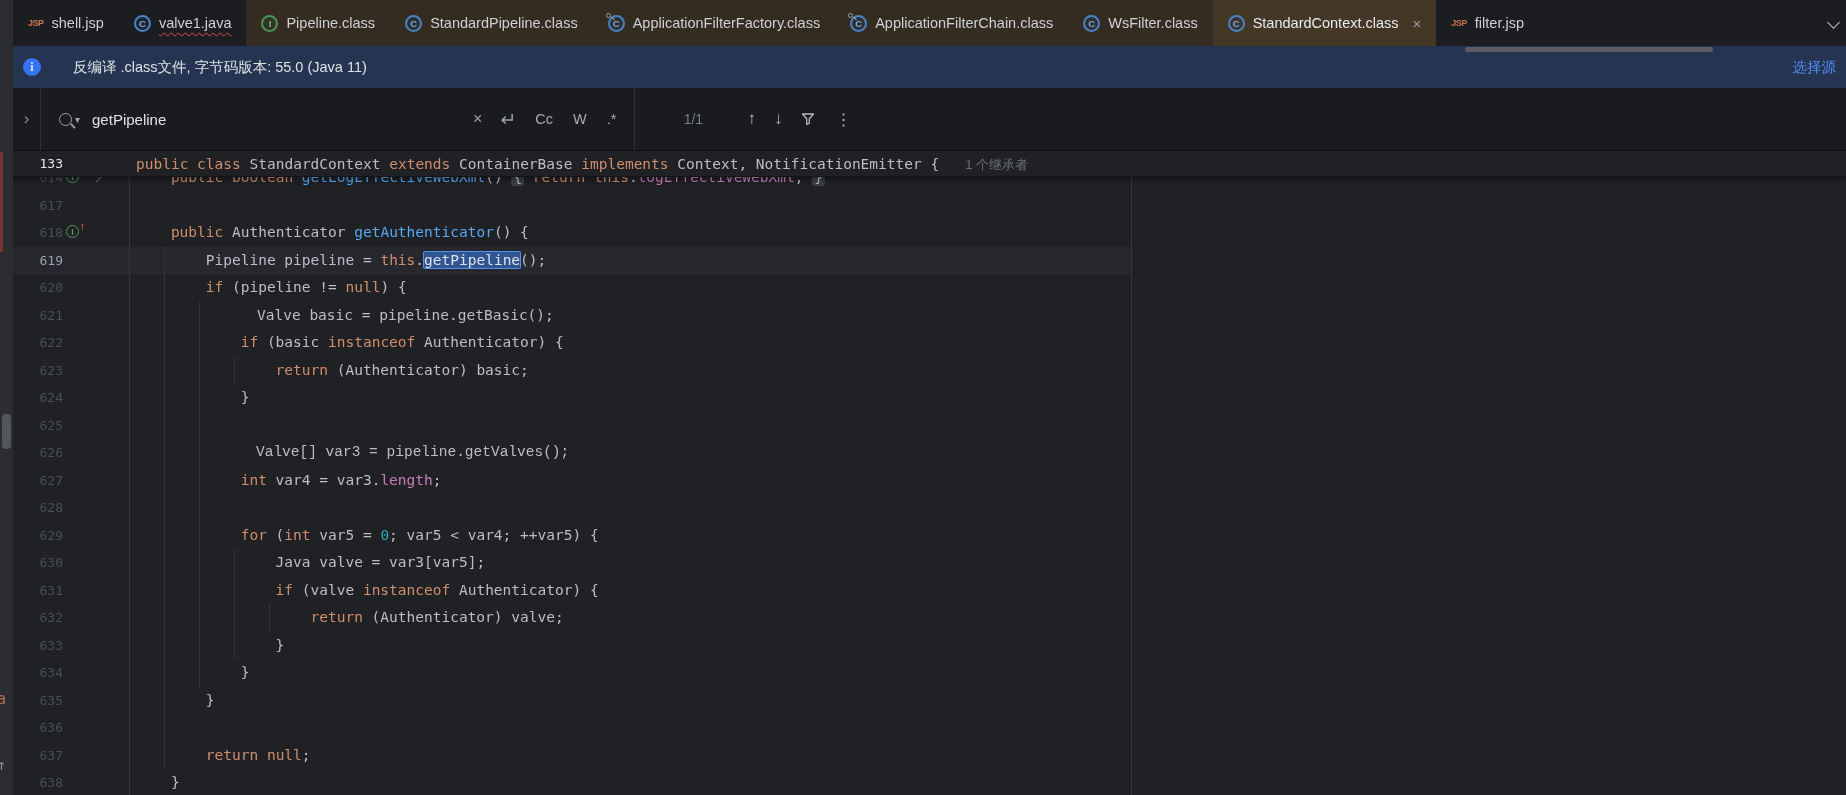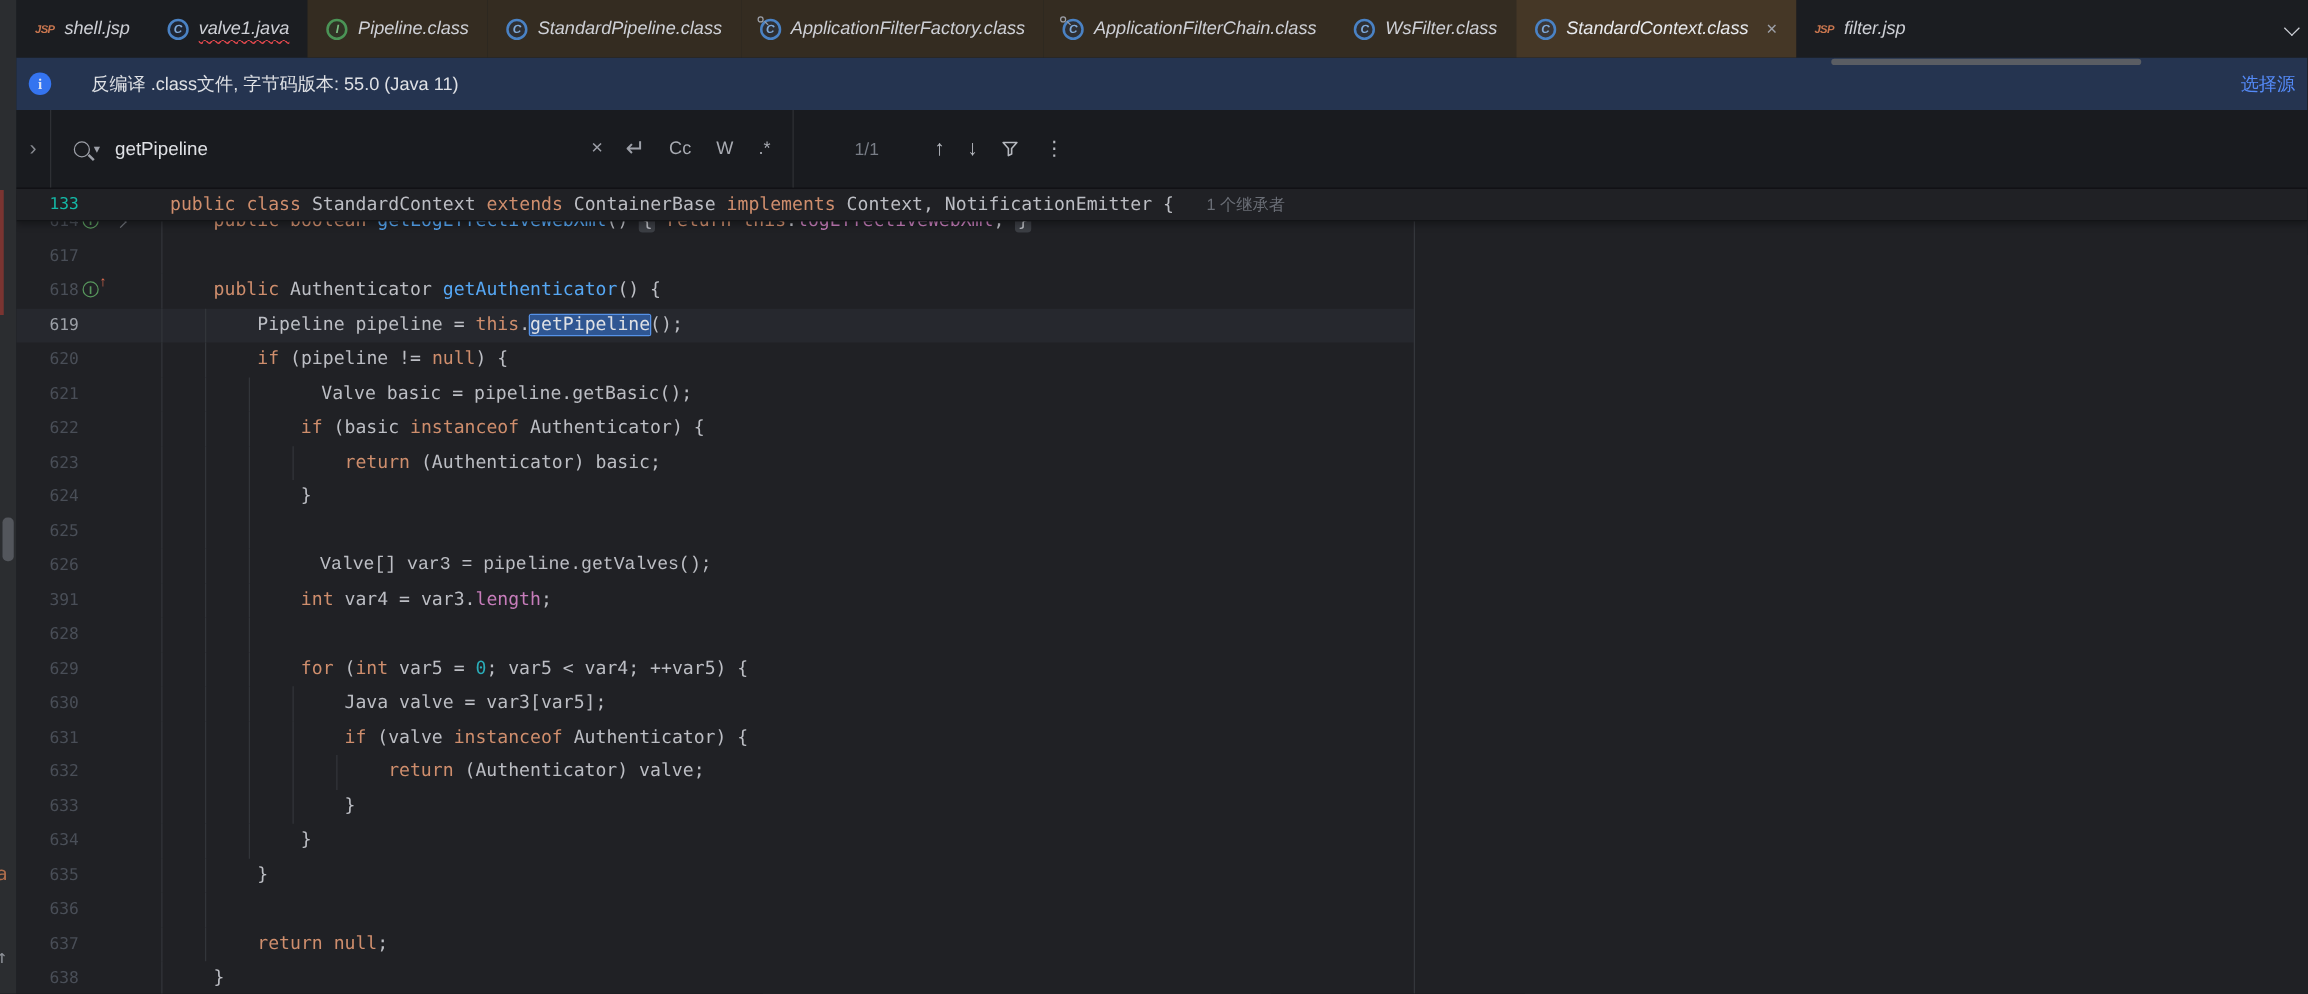--- a/index.html
+++ b/index.html
@@ -8,21 +8,21 @@
   #app { position:relative; width:1846px; height:795px; background:#1b1d21; }
 
   
   .leftstrip { position:absolute; left:0; top:0; width:13px; height:795px; background:#2b2d30; z-index:40; }
   .strip-thumb { position:absolute; left:2px; top:414px; width:9px; height:35px; background:#53565c; border-radius:4px; }
   .strip-red { position:absolute; left:0; top:152px; width:3px; height:100px; background:#7a3431; }
   .strip-glyph { position:absolute; left:-3px; font-size:15px; color:#c97a52; opacity:.85; font-family:"DejaVu Sans Mono",monospace; }
   .strip-glyph.up { color:#9da1a8; }
 
   
-  .tabbar { position:absolute; left:13px; top:0; width:1833px; height:46px; display:flex; align-items:stretch; background:#1b1d21; z-index:10;font-style:italic; }
+  .tabbar { position:absolute; left:13px; top:0; width:1833px; height:46px; display:flex; align-items:stretch; background:#1b1d21; z-index:10; }
   .tab { display:flex; align-items:center; gap:8px; padding:0 15px; font-size:14.5px; color:#ced0d6; cursor:default; white-space:nowrap; }
   .tab.lib { background:#342c21; }
   .tab.active { background:#453726; color:#e8eaee; }
   .tab .close { margin-left:6px; color:#9da0a8; font-size:15px; line-height:1; }
   .err-label { text-decoration:underline wavy #e5484d 1px; text-underline-offset:4px; }
 
   .ic-jsp { font-size:9px; font-weight:bold; letter-spacing:-0.5px; color:#c9764f; font-family:"Liberation Sans",sans-serif; }
   .circ { position:relative; width:17px; height:17px; border-radius:50%; display:inline-flex; align-items:center; justify-content:center;
           font-size:9.5px; font-weight:bold; font-family:"Liberation Sans",sans-serif; }
   .ic-class { border:2px solid #4a82c4; color:#7fa9d8; background:rgba(38,55,85,.35); }
@@ -75,21 +75,21 @@
   .c-match { color:#dfe1e5; background:#2f5692; box-shadow:0 0 0 1px #5692e8; border-radius:1px; }
   .c-fold { color:#bcbec4; background:#3b3e44; border-radius:3px; padding:1px 2px; }
 
   .gicon-impl { position:absolute; left:53px; top:6px; width:13px; height:13px; border:1.4px solid #57965c; border-radius:50%;
                 color:#57965c; font-size:9px; font-weight:bold; text-align:center; line-height:12px; font-family:"Liberation Sans",sans-serif; }
   .gicon-impl .uar { position:absolute; right:-7px; top:-6px; color:#e06c4f; font-size:11px; font-weight:normal; }
   .fold-arrow { position:absolute; left:80px; top:10px; width:7px; height:7px; border-right:1.6px solid #6f737a; border-top:1.6px solid #6f737a; transform:rotate(45deg); }
 
   .sticky { position:absolute; left:0; top:0; width:1833px; height:26px; background:#202125; z-index:6;
             border-bottom:1px solid #131417; box-shadow:0 3px 6px rgba(0,0,0,.35); }
-  .sticky .ln { height:26px; line-height:26px; color:#14b8a6; }
+  .sticky .ln { height:26px; line-height:26px; color:#e5e5e5; }
   .sticky .code { height:26px; line-height:26px; left:123px; }
   .sticky-hint { color:#6a6e76; font-size:13px; font-family:"Liberation Sans",sans-serif; margin-left:26px; }
 </style>
 </head>
 <body>
 
 <div id="app">
 
   <div class="leftstrip">
     <div class="strip-red"></div>
@@ -242,21 +242,21 @@
           <i class="g" style="left: 116px;"></i>
           <i class="g" style="left: 150.9px;"></i>
           <i class="g" style="left: 185.8px;"></i>
           <span class="ln">626</span>
           <span class="code" style="left: 243px; font-family: Liberation Mono, monospace;"><span class="c-pl">Valve[] var3 = pipeline.getValves();</span></span>
         </div>
         <div class="row" style="top: 302.5px;">
           <i class="g" style="left: 116px;"></i>
           <i class="g" style="left: 150.9px;"></i>
           <i class="g" style="left: 185.8px;"></i>
-          <span class="ln">391</span>
+          <span class="ln">627</span>
           <span class="code" style="left: 227.7px;"><span class="c-kw">int </span><span class="c-pl">var4 = var3.</span><span class="c-fld">length</span><span class="c-pl">;</span></span>
         </div>
         <div class="row" style="top: 330px;">
           <i class="g" style="left: 116px;"></i>
           <i class="g" style="left: 150.9px;"></i>
           <i class="g" style="left: 185.8px;"></i>
           <span class="ln">628</span>
           <span class="code" style="left: 123px;"></span>
         </div>
         <div class="row" style="top: 357.5px;">

